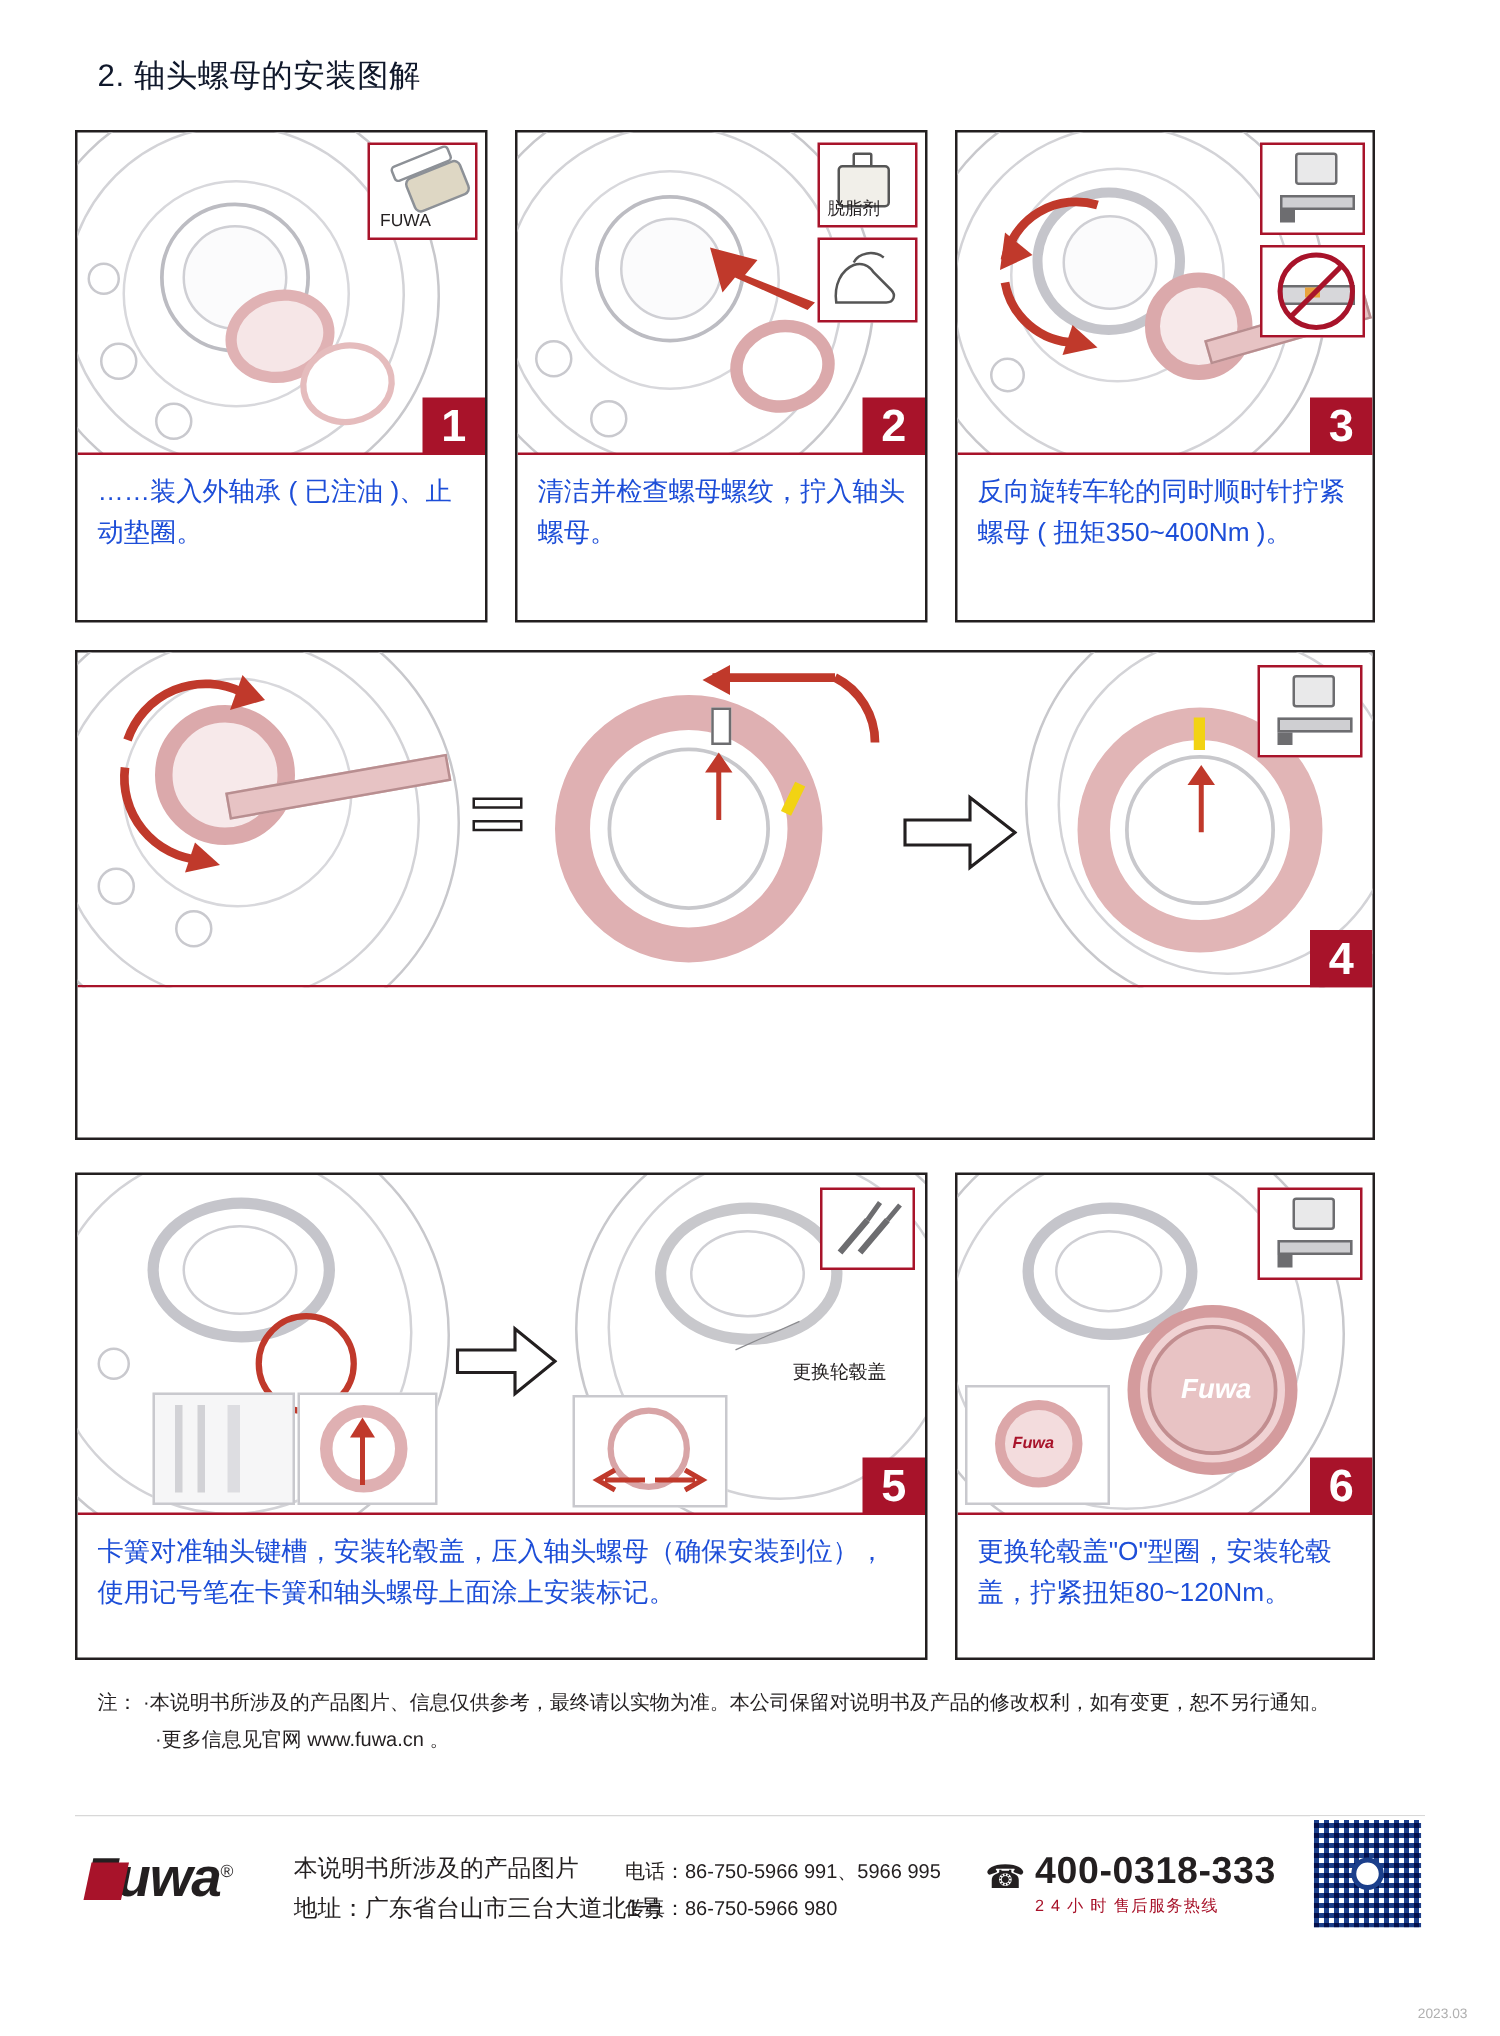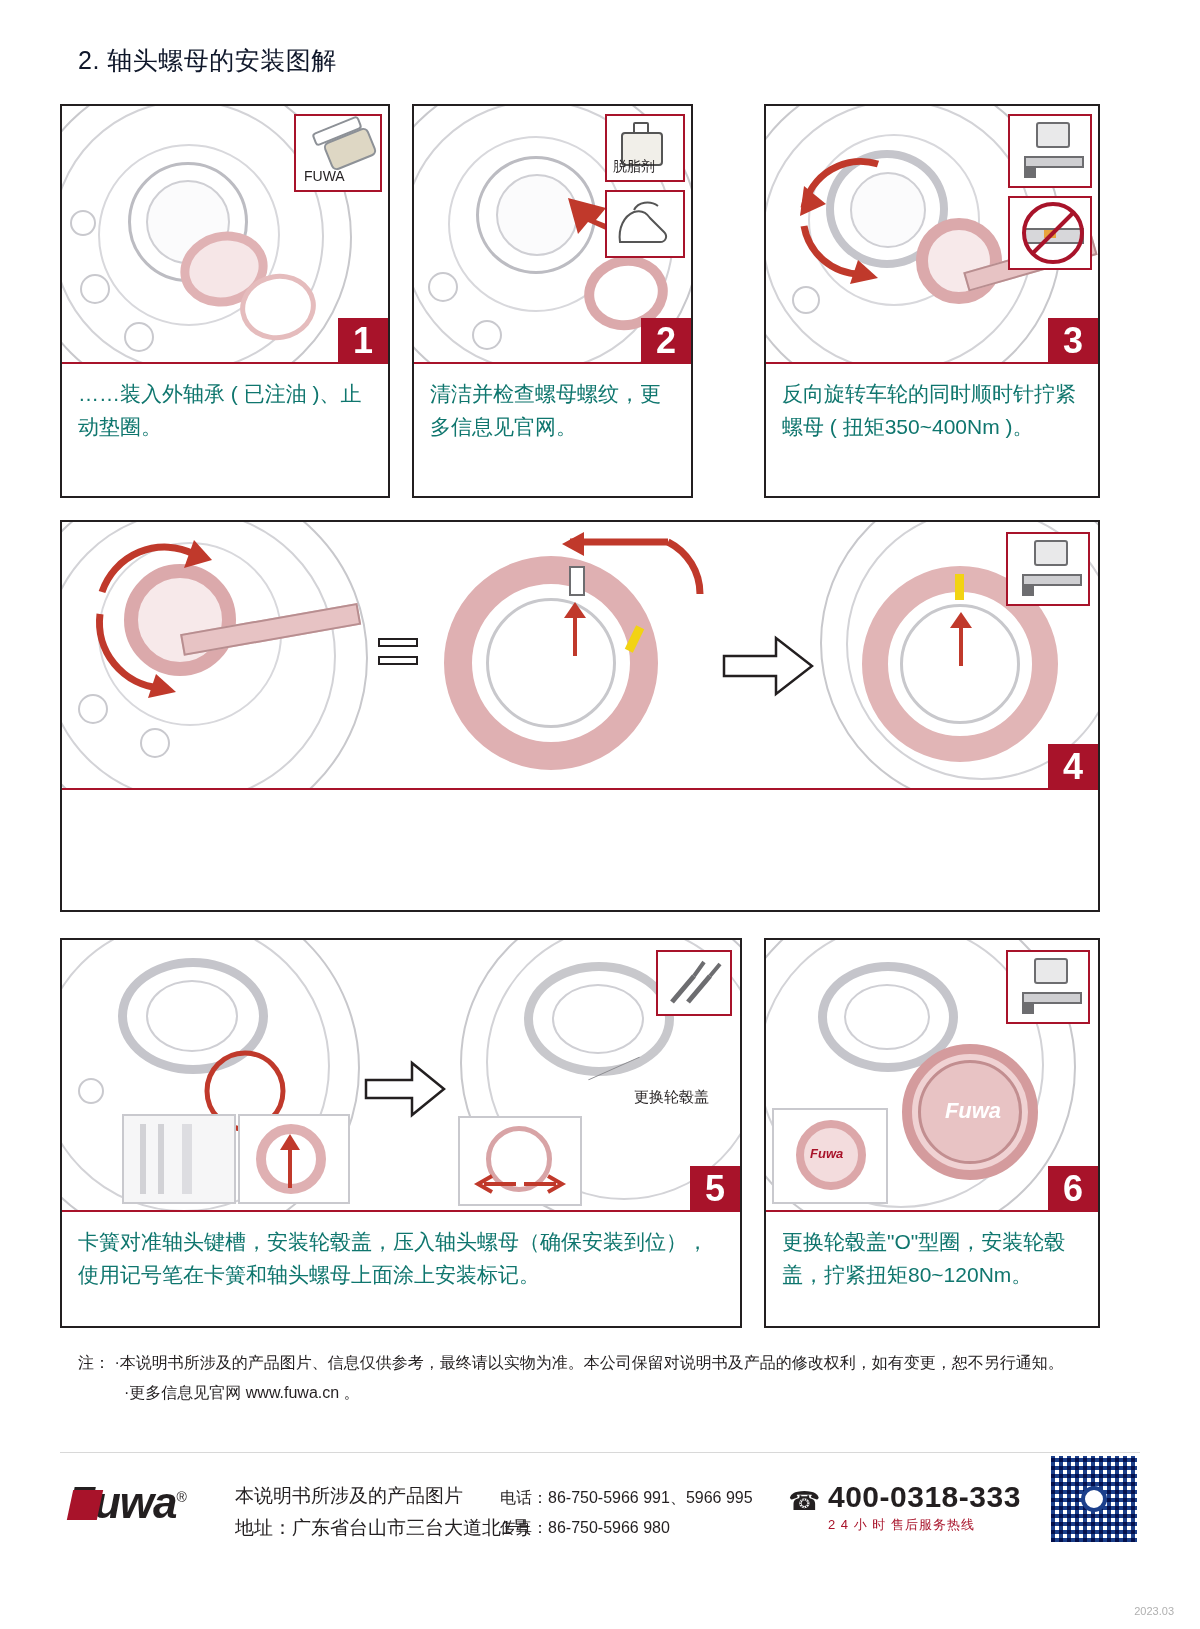--- a/index.html
+++ b/index.html
@@ -45,21 +45,21 @@
     height: 2px;
     background: #231f20;
   }
   .caption {
     position: absolute;
     left: 0; right: 0;
     box-sizing: border-box;
     padding: 14px 16px 0 16px;
     font-size: 21px;
     line-height: 1.55;
-    color: #0f766e;
+    color: #1d4ed8;
   }
   .step-badge {
     position: absolute;
     background: #a8132a;
     color: #fff;
     font-size: 36px;
     font-weight: bold;
     display: flex;
     align-items: center;
     justify-content: center;
@@ -271,21 +271,21 @@
     <div class="callout" style="right:6px; top:8px; width:88px; height:78px;">
       <div style="position:absolute; left:16px; top:8px; width:46px; height:10px; border:2px solid #8d9197; border-radius:4px; transform:rotate(-22deg);"></div>
       <div style="position:absolute; left:30px; top:18px; width:44px; height:26px; background:#ded7c4; border:2px solid #8d9197; border-radius:6px; transform:rotate(-22deg);"></div>
       <div class="callout-label" style="left:8px; bottom:6px;">FUWA</div>
     </div>
     <div class="step-badge" style="right:0; bottom:0;">1</div>
   </div>
   <div class="caption" style="top:258px;">……装入外轴承 ( 已注油 )、止动垫圈。</div>
 </div>
 
-<div class="panel" style="left:412px; top:104px; width:281px; height:394px;">
+<div class="panel" style="left:412px; top:104px; width:330px; height:394px;">
   <div class="art" style="position:absolute; left:0; top:0; right:0; height:258px;">
     <div class="ring" style="left:-44px; top:-34px; width:330px; height:330px; border:2px solid #c8c8cc;"></div>
     <div class="ring" style="left:-12px; top:-6px; width:272px; height:272px; border:2px solid #d3d3d7;"></div>
     <div class="ring" style="left:34px; top:30px; width:176px; height:176px; border:2px solid #d8d8dc;"></div>
     <div class="ring" style="left:62px; top:50px; width:120px; height:118px; border:3px solid #bcbcc2;"></div>
     <div class="ring" style="left:82px; top:68px; width:82px; height:82px; border:2px solid #cfcfd4; background:#fbfbfc;"></div>
     <div class="ring" style="left:14px; top:166px; width:30px; height:30px; border:2px solid #c9c9ce;"></div>
     <div class="ring" style="left:58px; top:214px; width:30px; height:30px; border:2px solid #c9c9ce;"></div>
 
     <div class="ring" style="left:170px; top:150px; width:84px; height:74px; border:10px solid #dba9ab; background:#fff; transform:rotate(-12deg);"></div>
@@ -301,21 +301,21 @@
     </div>
     <div class="callout" style="right:6px; top:84px; width:80px; height:68px;">
       <svg width="74" height="60" viewBox="0 0 74 60" style="position:absolute;left:3px;top:2px;">
         <path d="M10 48 C8 34 14 22 24 18 C30 16 36 18 40 24 L54 38 C58 42 56 48 50 48 Z" fill="none" stroke="#555" stroke-width="2"></path>
         <path d="M24 16 C28 8 40 6 48 12" fill="none" stroke="#555" stroke-width="2"></path>
       </svg>
       <div class="callout-label" style="left:6px; bottom:4px;"></div>
     </div>
     <div class="step-badge" style="right:0; bottom:0;">2</div>
   </div>
-  <div class="caption" style="top:258px;">清洁并检查螺母螺纹，更多信息见官网。</div>
+  <div class="caption" style="top:258px;">清洁并检查螺母螺纹，拧入轴头螺母。</div>
 </div>
 
 <div class="panel" style="left:764px; top:104px; width:336px; height:394px;">
   <div class="art" style="position:absolute; left:0; top:0; right:0; height:258px;">
     <div class="ring" style="left:-34px; top:-34px; width:330px; height:330px; border:2px solid #c8c8cc;"></div>
     <div class="ring" style="left:-4px; top:-6px; width:272px; height:272px; border:2px solid #d3d3d7;"></div>
     <div class="ring" style="left:42px; top:28px; width:172px; height:172px; border:2px solid #d8d8dc;"></div>
     <div class="ring" style="left:60px; top:44px; width:122px; height:118px; border:8px solid #c5c5cb;"></div>
     <div class="ring" style="left:84px; top:66px; width:76px; height:76px; border:2px solid #cfcfd4; background:#fbfbfc;"></div>
     <div class="ring" style="left:26px; top:180px; width:28px; height:28px; border:2px solid #c9c9ce;"></div>

